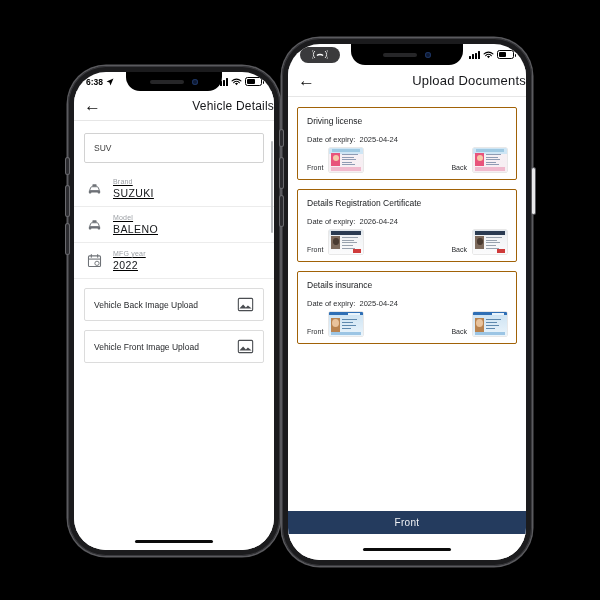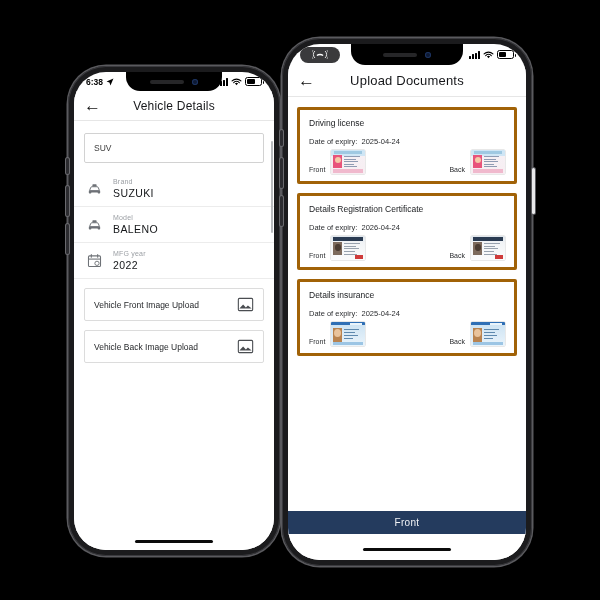--- a/index.html
+++ b/index.html
@@ -87,40 +87,40 @@
   
   .app-header {
     display: flex; align-items: center; position: relative;
     background: #fff; border-bottom: 1px solid #e6e6e6;
   }
   .back-arrow {
     font-size: 17px; color: #111; line-height: 1; padding: 0 10px;
     cursor: pointer; font-weight: 400;
   }
   .app-title {
-    position: absolute; left: 0; right: 0; text-align: center;
+    position: absolute; left: 0; right: 0; text-align: right;
     font-size: 12px; color: #16171a; letter-spacing: .2px; pointer-events:none;
   }
 
   
   .screen-body { background: #fff; position: relative; }
 
   .type-select {
     margin: 12px 10px 8px 10px; height: 30px;
     border: 1px solid #d2d2d2; border-radius: 2px;
     display: flex; align-items: center; padding: 0 9px;
     font-size: 8.5px; color: #3d3d3d;
   }
 
   .field-row {
     display: flex; align-items: center; gap: 10px;
     padding: 7px 12px; border-bottom: 1px solid #ececec;
   }
   .field-icon { width: 17px; height: 17px; flex: none; color: #6e7277; }
-  .field-texts { display: flex; flex-direction: column; gap: 2px; }
+  .field-texts { display: flex; flex-direction: column; gap: 2px; text-decoration: underline; }
   .field-label { font-size: 7px; color: #9a9ea3; letter-spacing: .2px; }
   .field-value { font-size: 10.5px; color: #141619; letter-spacing: .4px; }
 
   .upload-btn {
     margin: 9px 10px 0 10px; height: 33px;
     border: 1px solid #dcdcdc; border-radius: 2px; background:#fff;
     display: flex; align-items: center; justify-content: space-between;
     padding: 0 9px; font-size: 8.5px; color: #26282b; cursor: pointer;
   }
   .img-icon { width: 17px; height: 15px; color: #4a4d51; }
@@ -133,21 +133,21 @@
     font-size: 10px; letter-spacing: .3px; cursor: pointer;
   }
   .home-indicator {
     position: absolute; left: 50%; transform: translateX(-50%);
     background: #0b0b0b; border-radius: 3px;
   }
 
   
   .docs-scroll { padding: 10px 9px 0 9px; background: #fff; }
   .doc-card {
-    border: 3px solid #a16207; border-radius: 2px; background: #fff;
+    border: 1px solid #a16207; border-radius: 2px; background: #fff;
     padding: 8px 9px 7px 9px; margin-bottom: 9px;
   }
   .doc-title { font-size: 8.5px; color: #202225; margin-bottom: 9px; }
   .doc-expiry { font-size: 7.5px; color: #2b2d30; margin-bottom: 4px; }
   .doc-sides {
     display: flex; align-items: flex-end; gap: 4px; margin-top: 2px;
   }
   .side-block { display: flex; align-items: flex-end; gap: 6px; }
   .side-block.back { margin-left: auto; }
   .side-label { font-size: 7px; color: #2b2d30; padding-bottom: 1px; }
@@ -271,29 +271,29 @@
             <circle cx="15.5" cy="16" r="3" fill="none" stroke="currentColor" stroke-width="1.3"></circle>
           </svg>
           <div class="field-texts">
             <span class="field-label">MFG year</span>
             <span class="field-value">2022</span>
           </div>
         </div>
 
 
         <div class="upload-btn">
-          <span>Vehicle Front Image Upload</span>
+          <span>Vehicle Back Image Upload</span>
           <svg class="img-icon" viewBox="0 0 24 22">
             <rect x="1.5" y="2" width="21" height="18" rx="1.5" fill="none" stroke="currentColor" stroke-width="1.6"></rect>
             <path d="M3 17l5.5-6 4 4.5 3-3L21 17z" fill="currentColor"></path>
           </svg>
         </div>
 
         <div class="upload-btn">
-          <span>Vehicle Back Image Upload</span>
+          <span>Vehicle Front Image Upload</span>
           <svg class="img-icon" viewBox="0 0 24 22">
             <rect x="1.5" y="2" width="21" height="18" rx="1.5" fill="none" stroke="currentColor" stroke-width="1.6"></rect>
             <path d="M3 17l5.5-6 4 4.5 3-3L21 17z" fill="currentColor"></path>
           </svg>
         </div>
 
         <div class="scrollbar" style="top:8px;height:92px;"></div>
       </div>
 
       <div class="home-indicator" style="bottom:7px;width:78px;height:3px;"></div>

